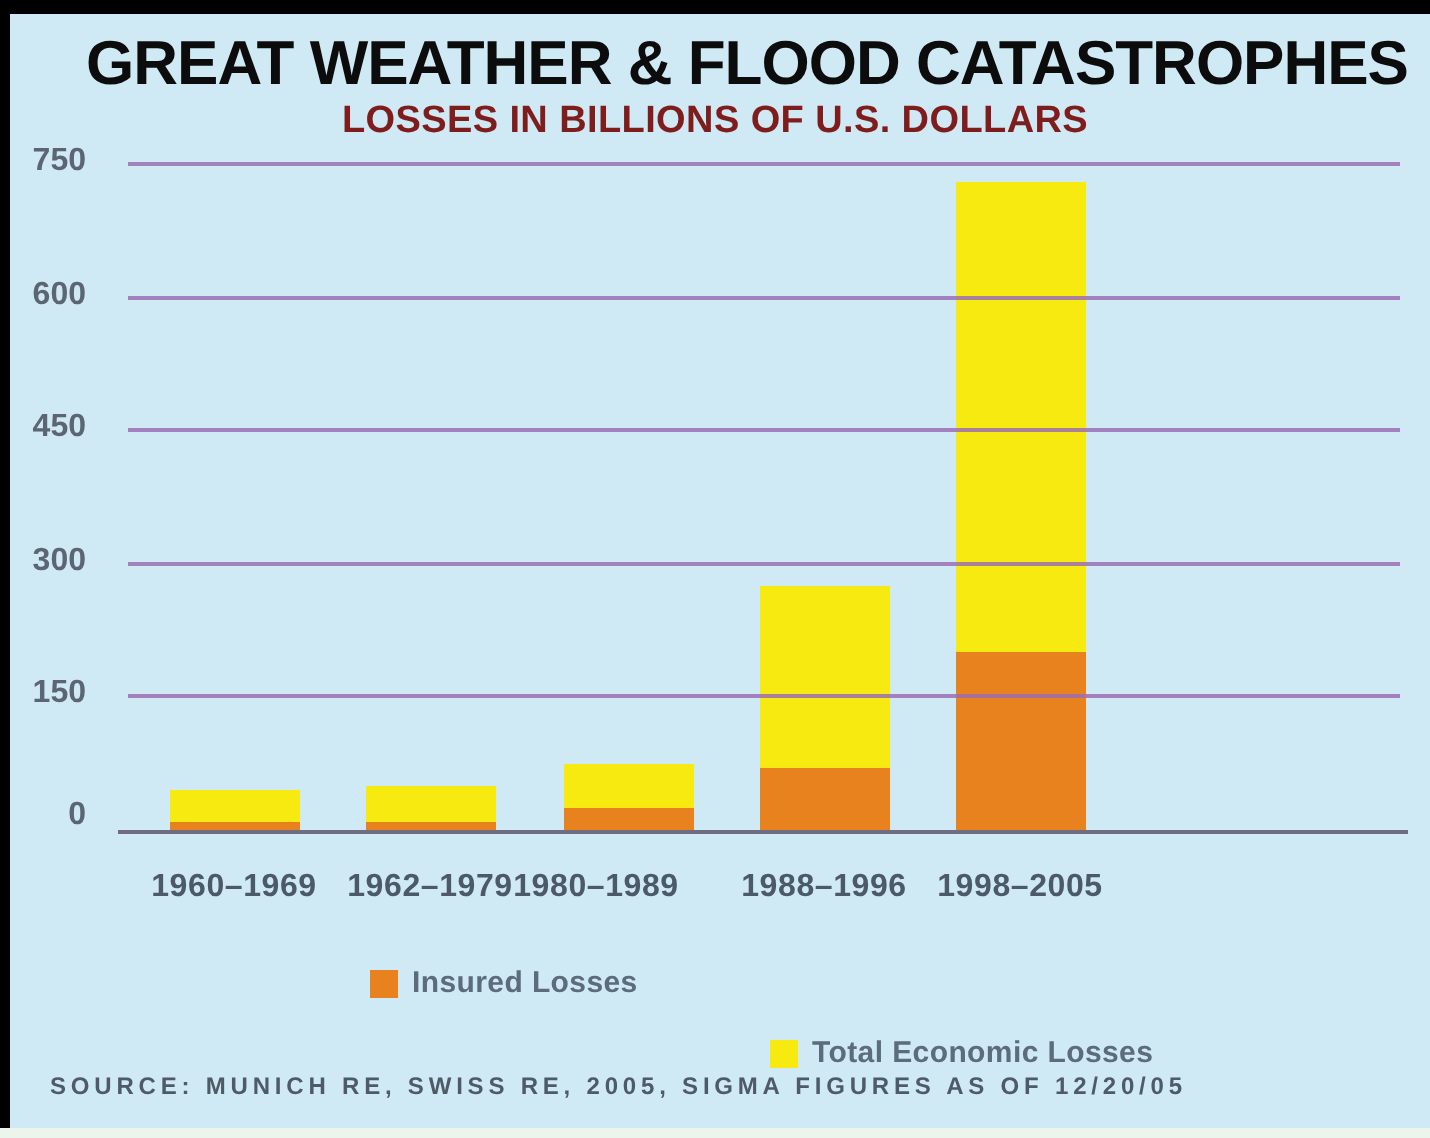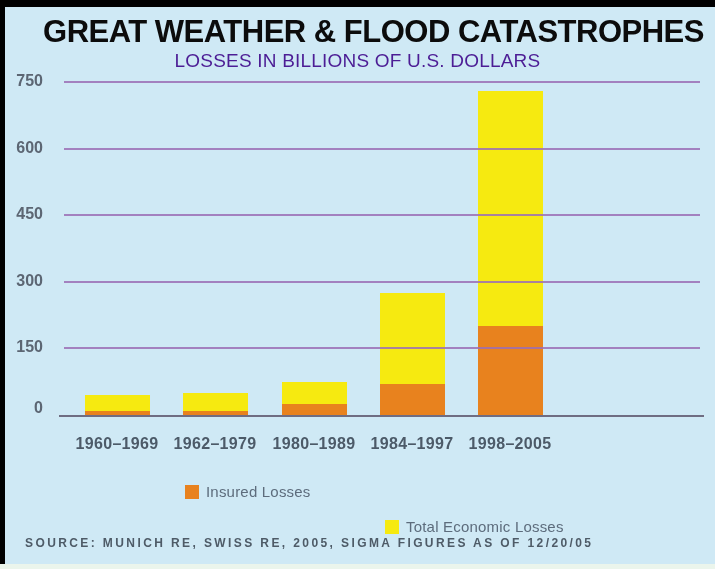--- a/index.html
+++ b/index.html
@@ -20,22 +20,22 @@
 
   .title {
     position: absolute; left: 16px; top: 14px; width: 715px;
     text-align: center;
     font-size: 31px; font-weight: 700; letter-spacing: -0.5px;
     color: #0c0c0c;
   }
   .subtitle {
     position: absolute; left: 0; top: 50px; width: 715px;
     text-align: center;
-    font-size: 19px; font-weight: 400; letter-spacing: 0.2px;
-    color: #4c1d95;
+    font-size: 19px; font-weight: 700; letter-spacing: 0.2px;
+    color: #7f1d1d;
   }
 
   #plot {
     position: absolute; left: 64px; top: 82px;
     width: 636px; height: 333px;
   }
   .gridline {
     position: absolute; left: 0; width: 636px; height: 2px;
     background: #9b6fb5; opacity: 0.85; z-index: 10;
   }
@@ -55,21 +55,21 @@
   }
   .xtick {
     position: absolute; top: 435px; width: 120px;
     text-align: center;
     font-size: 16px; font-weight: 700; color: #4c5a68; letter-spacing: 0.3px;
   }
 
   #legend { position: absolute; left: 0; top: 483px; width: 715px; height: 20px; z-index: 6; }
   .legend-item { position: absolute; display: flex; align-items: center; gap: 7px; }
   .legend-swatch { width: 14px; height: 14px; display: inline-block; }
-  .legend-label { font-size: 15px; font-weight: 400; color: #5d6c7c; letter-spacing: 0.2px; }
+  .legend-label { font-size: 15px; font-weight: 700; color: #5d6c7c; letter-spacing: 0.2px; }
 
   .source {
     position: absolute; left: 25px; top: 536px;
     font-size: 12px; font-weight: 700; letter-spacing: 2.4px;
     color: #4e5b67;
   }
 </style>
 </head>
 <body>
 
@@ -106,22 +106,22 @@
       <div class="bar insured" style="left: 217.5px; height: 11px; background: rgb(232, 130, 30);"></div>
       <div class="bar total" style="left: 315.5px; height: 122px; background: rgb(246, 234, 16);"></div>
       <div class="bar insured" style="left: 315.5px; height: 31px; background: rgb(232, 130, 30);"></div>
       <div class="bar total" style="left: 413.5px; height: 324px; background: rgb(246, 234, 16);"></div>
       <div class="bar insured" style="left: 413.5px; height: 89px; background: rgb(232, 130, 30);"></div>
     </div>
 
   <div id="xticks">
       <div class="xtick" style="left: 57px;">1960–1969</div>
       <div class="xtick" style="left: 155px;">1962–1979</div>
-      <div class="xtick" style="left: 254px;">1980–1989</div>
-      <div class="xtick" style="left: 352px;">1984–1997</div>
+      <div class="xtick" style="left: 238px;">1980–1989</div>
+      <div class="xtick" style="left: 352px;">1988–1996</div>
       <div class="xtick" style="left: 450px;">1998–2005</div>
     </div>
 
   <div id="legend">
       <div class="legend-item" style="left: 185px;">
         <span class="legend-swatch" style="background: rgb(232, 130, 30);"></span>
         <span class="legend-label">Insured Losses</span>
       </div>
       <div class="legend-item" style="left: 385px; margin-top: 35px;">
         <span class="legend-swatch" style="background: rgb(246, 234, 16);"></span>

